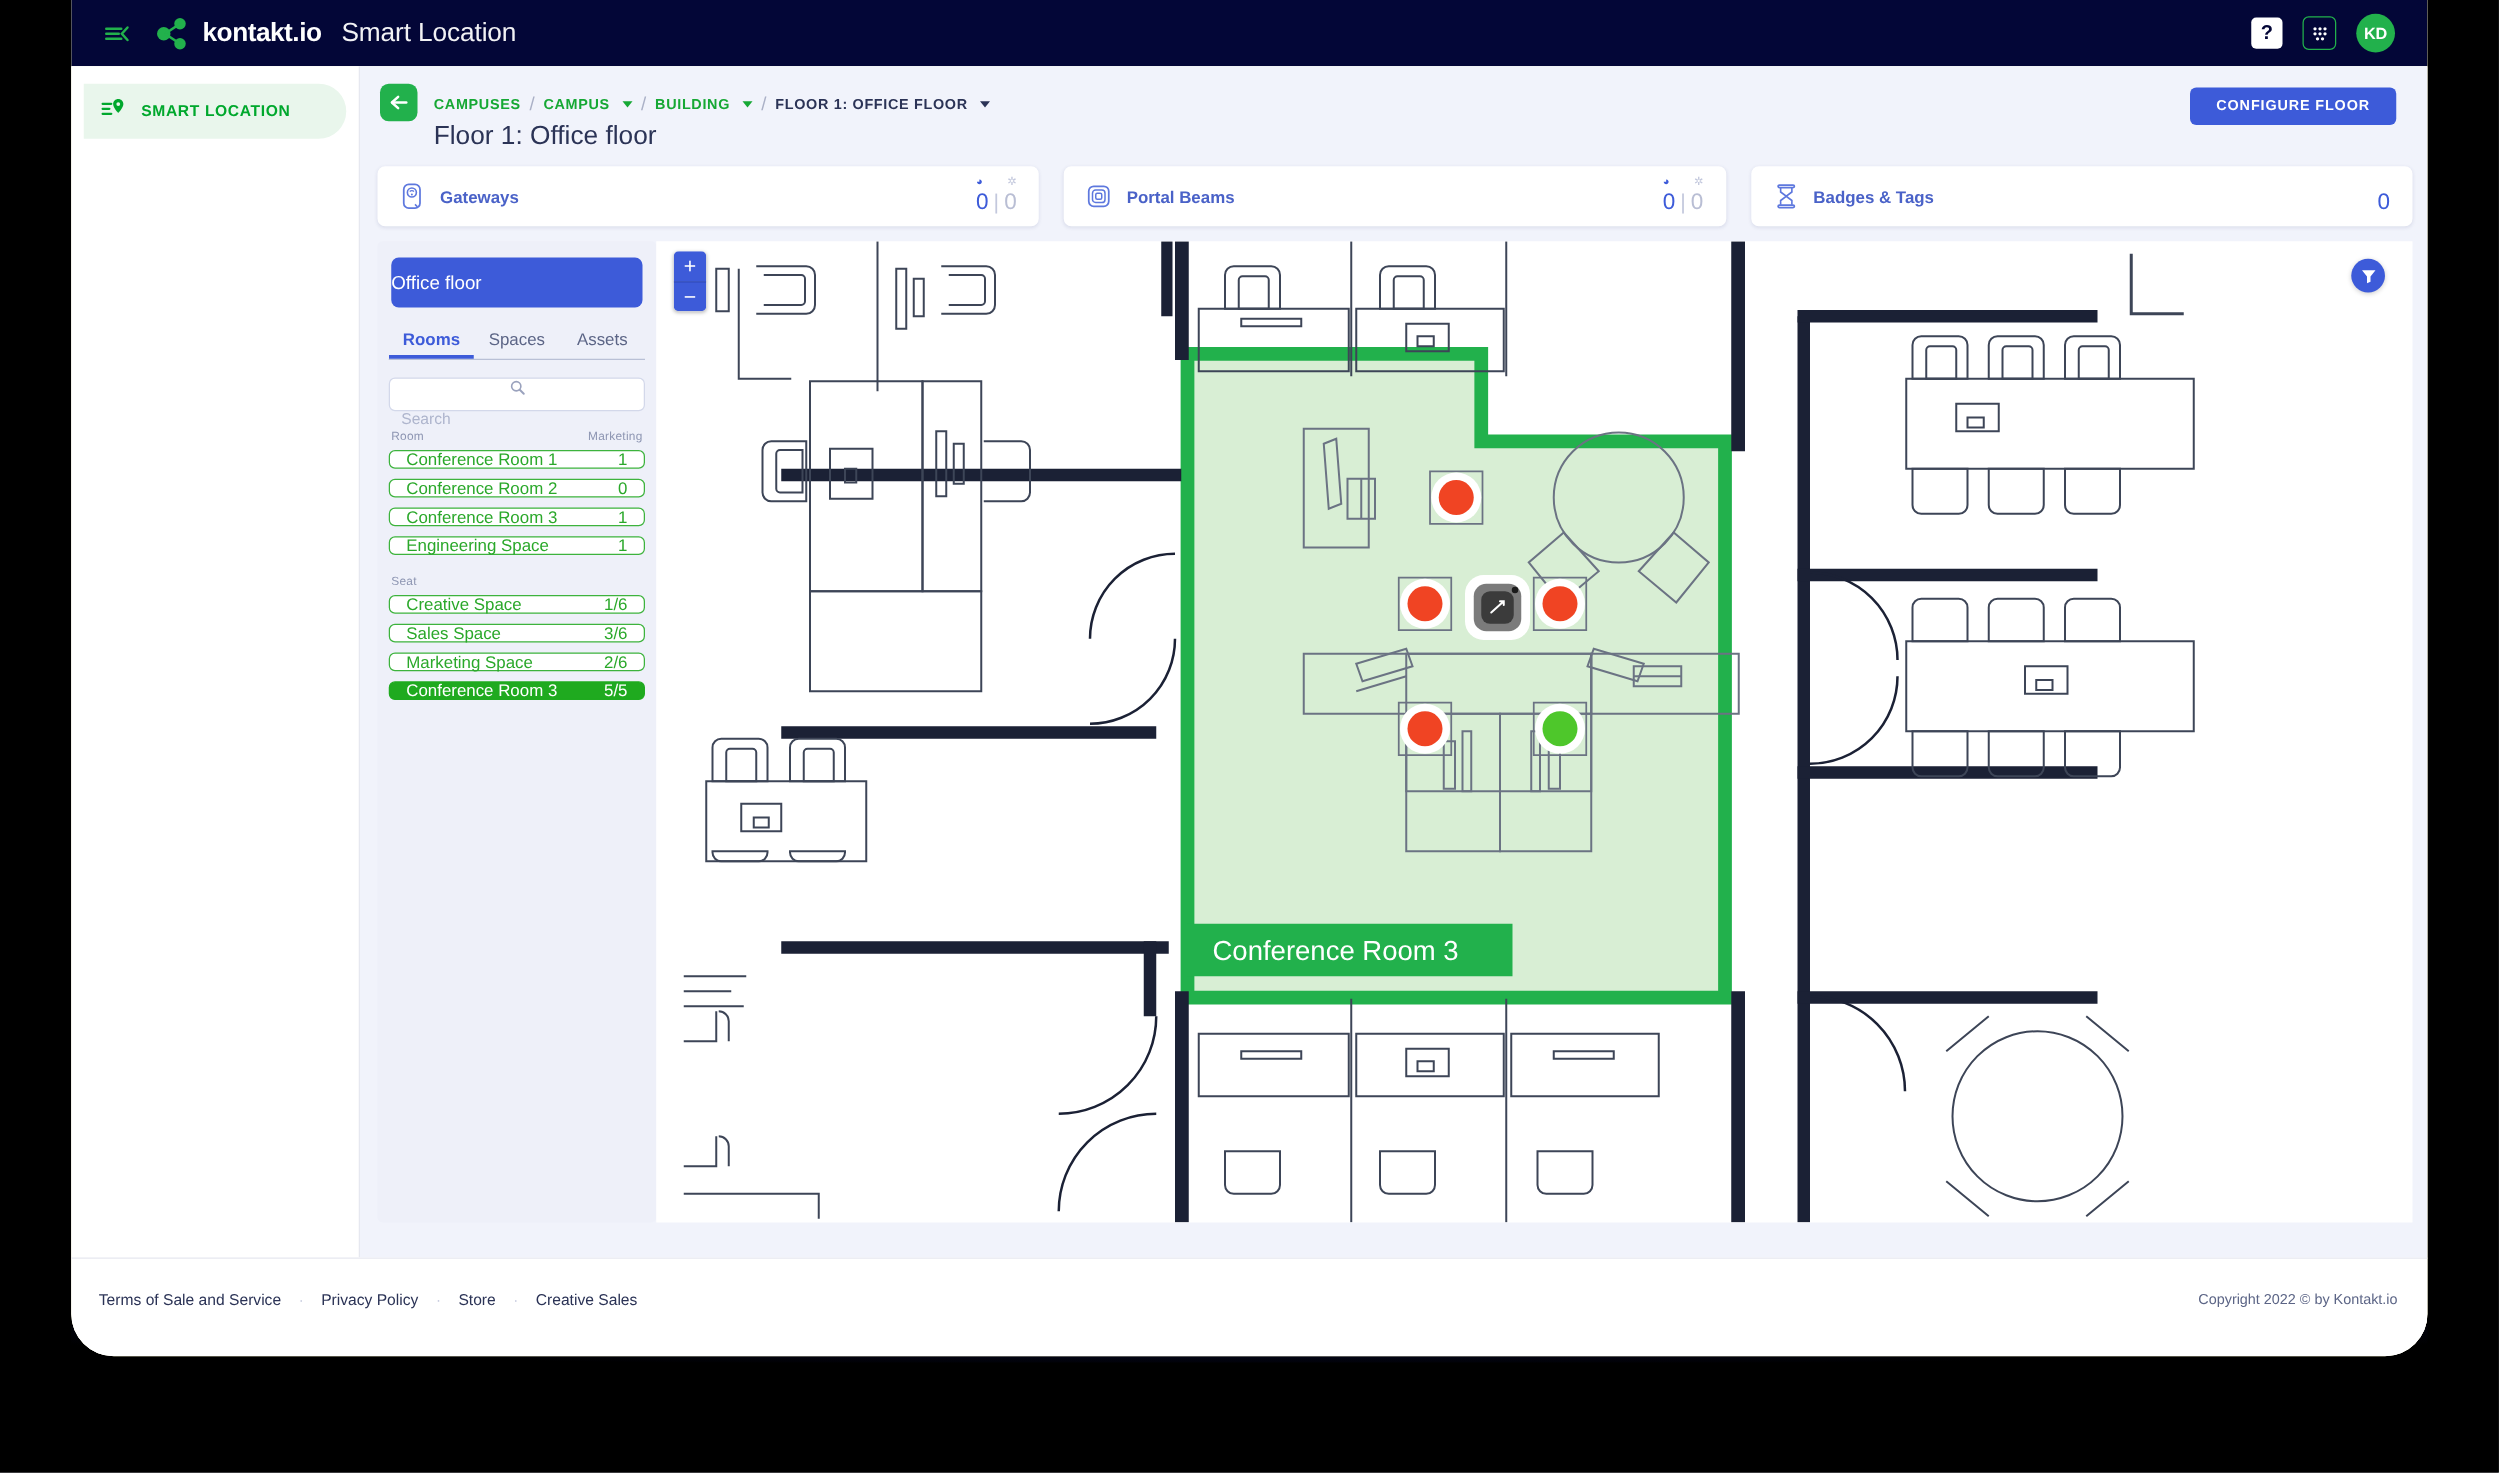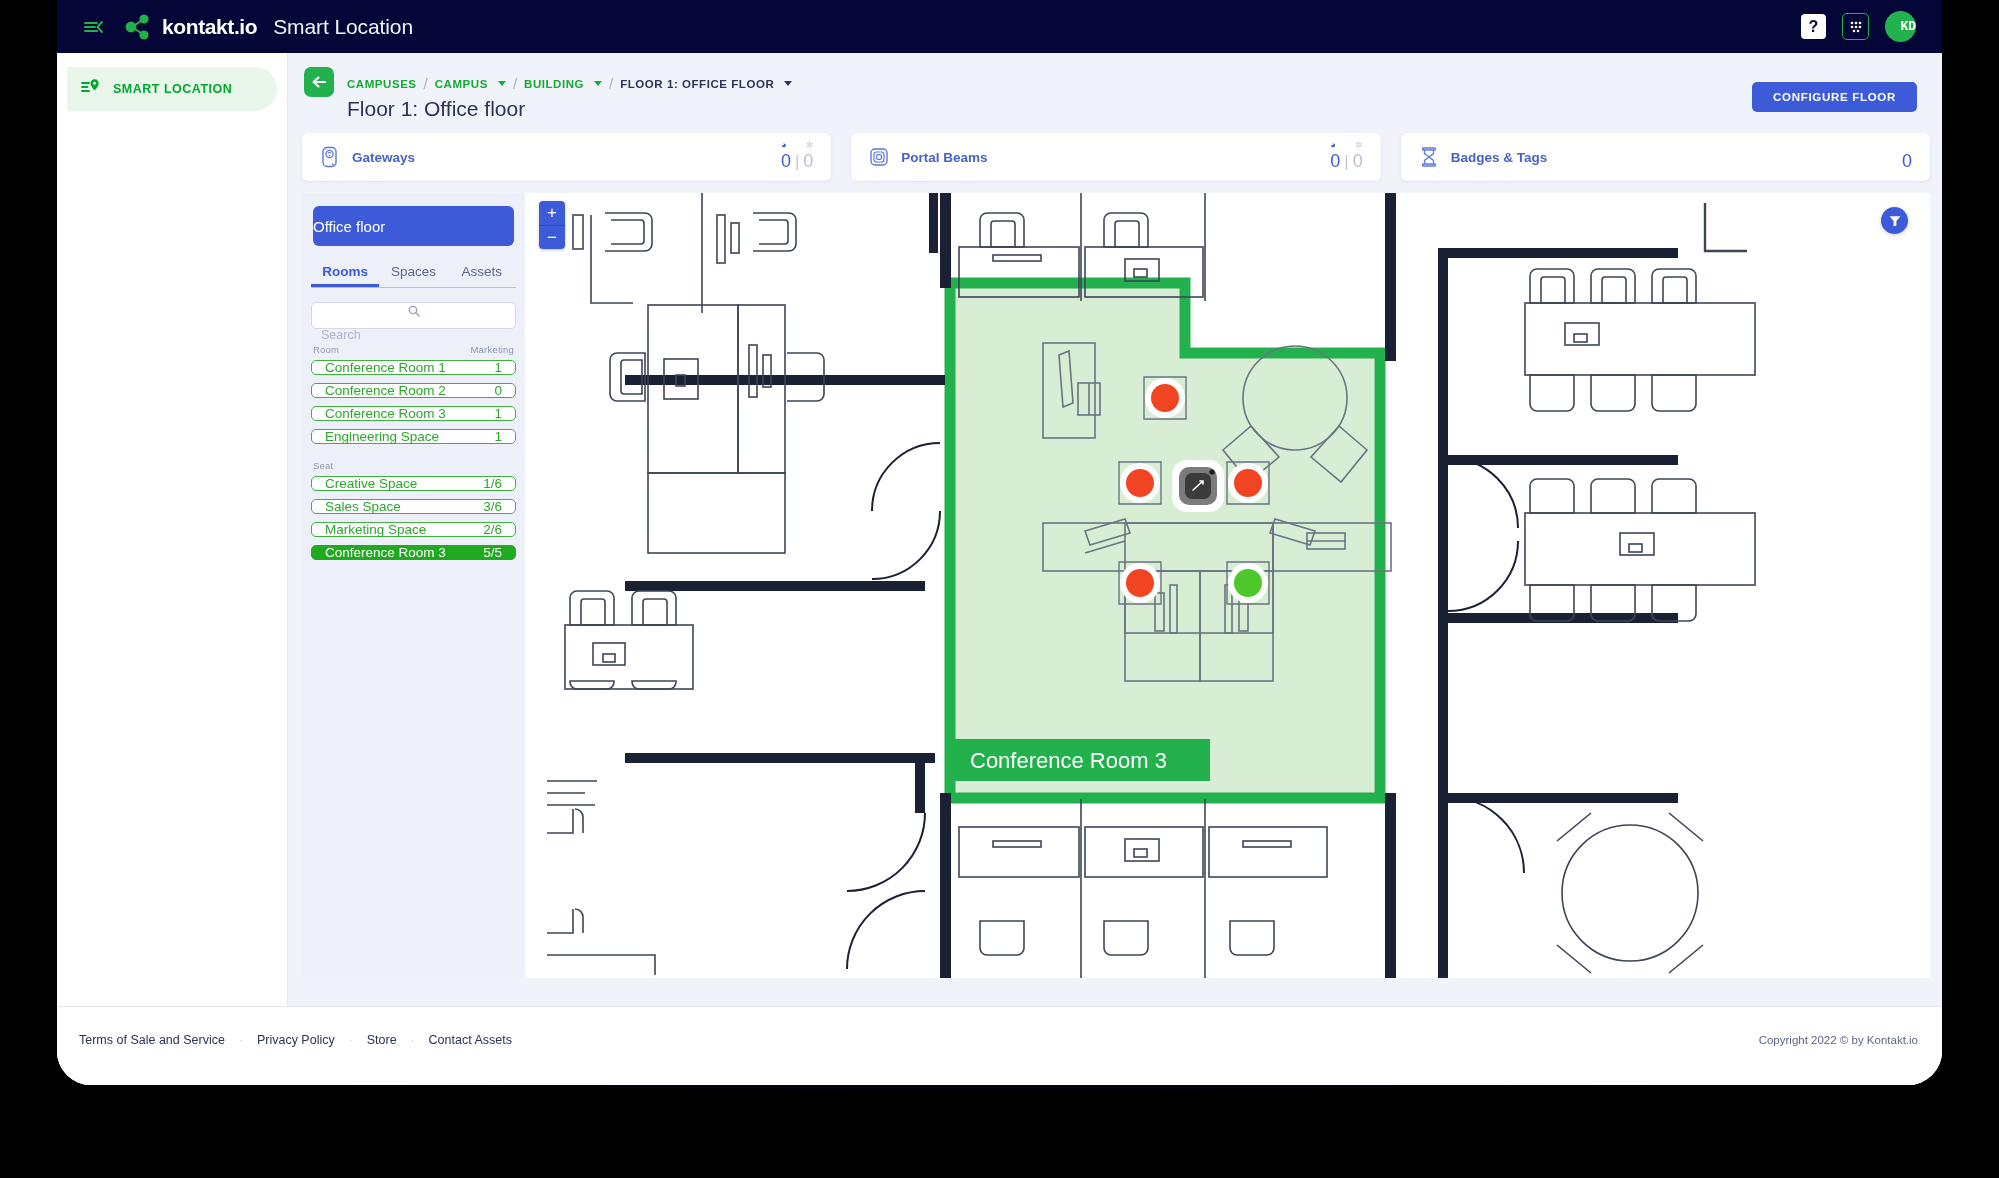--- a/index.html
+++ b/index.html
@@ -55,21 +55,21 @@
     display: flex; align-items: center; justify-content: center;
     color: #030637; font-size: 16px; font-weight: 700; cursor: pointer;
   }
   .icon-apps {
     width: 27px; height: 27px; border: 1.6px solid #22b14c; border-radius: 5px;
     display: flex; align-items: center; justify-content: center; cursor: pointer;
   }
   .avatar {
     width: 31px; height: 31px; border-radius: 50%;
     background: #22b14c; color: #fff; font-size: 13px; font-weight: 700;
-    display: flex; align-items: center; justify-content: flex-end; cursor: pointer; font-family: Liberation Mono, monospace;
+    display: flex; align-items: center; justify-content: center; cursor: pointer;
   }
 
   
   #app-body {
     position: absolute; left: 0; top: 53px;
     width: 1885px; height: 1032px;
     background: #ffffff;
   }
 
   
@@ -125,21 +125,21 @@
   #page-title {
     position: absolute; left: 59px; top: 44px;
     font-size: 21px; color: #2b3356; font-weight: 400;
   }
   #cfg-btn {
     position: absolute; right: 25px; top: 17px;
     height: 30px; padding: 0 21px; border-radius: 5px;
     background: #3d5bd9; color: #fff;
     font-size: 11.5px; font-weight: 700; letter-spacing: .7px;
     display: flex; align-items: center; justify-content: center;
-    border: none; cursor: pointer; font-family: inherit; margin-top: 12px;
+    border: none; cursor: pointer; font-family: inherit;
   }
 
   
   #cards {
     position: absolute; left: 14px; top: 80px;
     width: 1628px; height: 48px; display: flex; gap: 20px;
   }
   .card {
     flex: 1; height: 48px; background: #ffffff; border-radius: 6px;
     display: flex; align-items: center; padding: 0 18px;
@@ -692,18 +692,18 @@
     </div>
 
     <div id="footer">
       <div id="foot-links">
         <span class="foot-link">Terms of Sale and Service</span>
         <span class="foot-dot">·</span>
         <span class="foot-link">Privacy Policy</span>
         <span class="foot-dot">·</span>
         <span class="foot-link">Store</span>
         <span class="foot-dot">·</span>
-        <span class="foot-link">Contact Assets</span>
+        <span class="foot-link">Creative Sales</span>
       </div>
       <div id="copyright">Copyright 2022 © by Kontakt.io</div>
     </div>
   </div>
 </div>
 
 </body></html>

